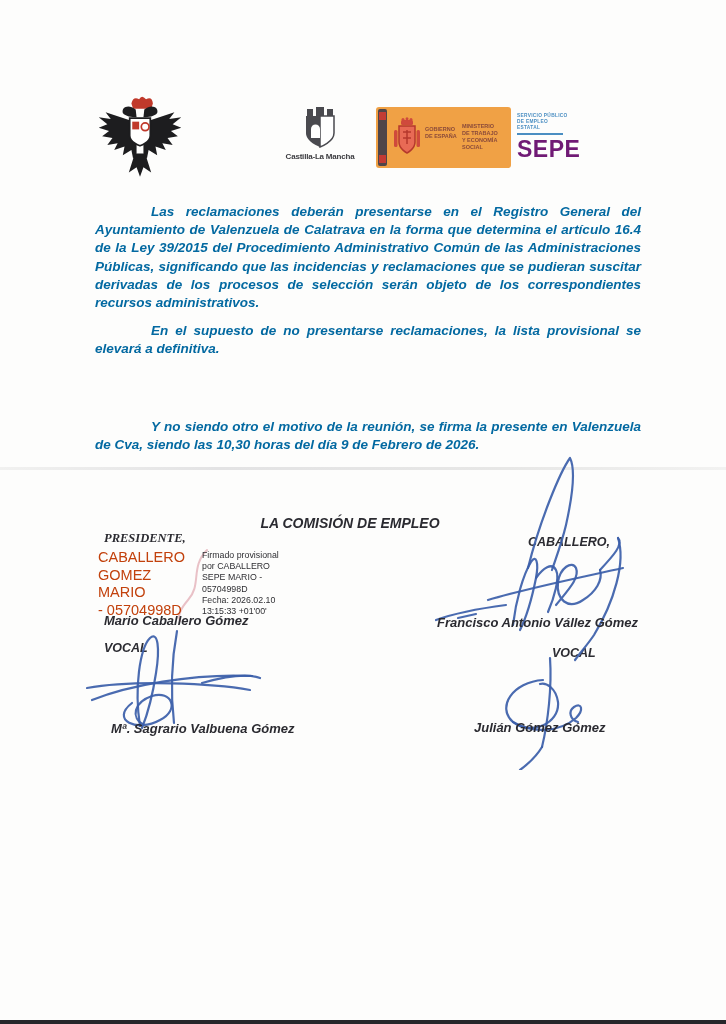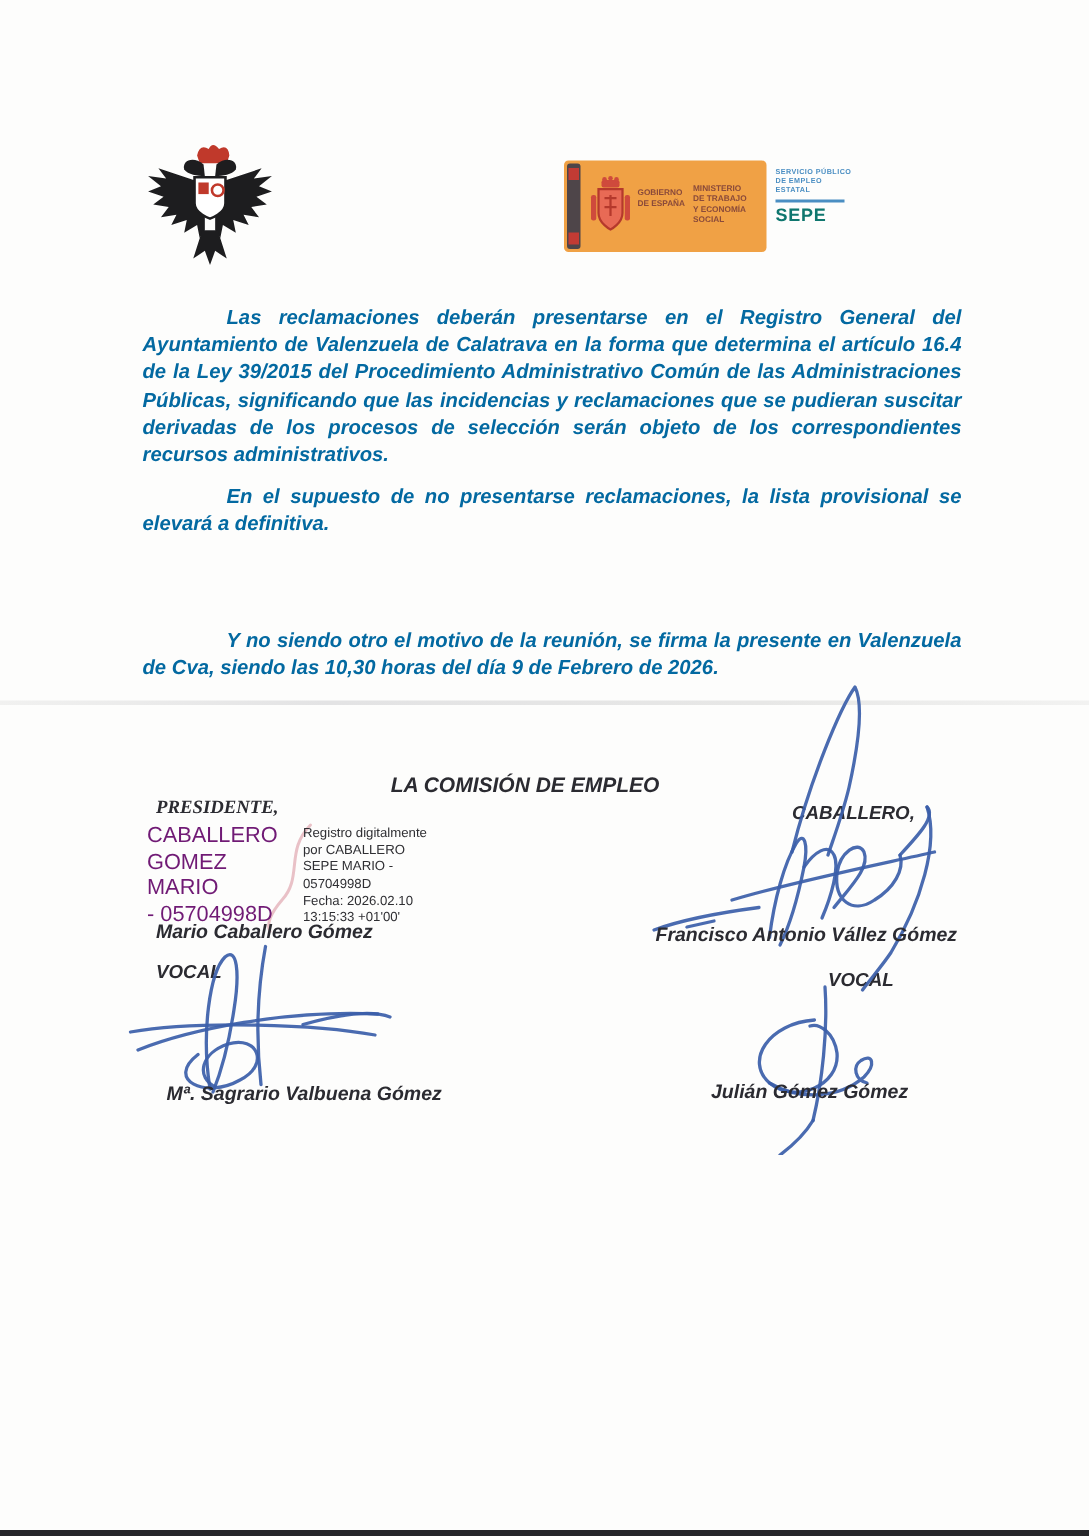--- a/index.html
+++ b/index.html
@@ -23,21 +23,21 @@
   }
   .flagstrip{position:absolute;left:2px;top:2px;bottom:2px;width:9px;background:#4e4549;border-radius:2px;}
   .flagstrip .fr{position:absolute;left:1px;width:7px;height:8px;background:#c23b34;}
   .fr.t{top:3px}.fr.b{bottom:3px}
   .escudo{position:absolute;left:17px;top:10px;}
   .gob{position:absolute;left:49px;top:19px;width:34px;font-size:5.5px;line-height:7px;font-weight:700;color:#8a4a3a;}
   .min{position:absolute;left:86px;top:16px;width:46px;font-size:5.5px;line-height:7px;font-weight:700;color:#8a4a3a;}
   .sepe{position:absolute;left:517px;top:113px;width:54px;}
   .sepe-small{font-size:4.8px;line-height:6px;font-weight:700;color:#4a8ec2;letter-spacing:0.3px;}
   .sepe-rule{height:2px;background:#4a8ec2;margin:2px 0 1px 0;width:46px;}
-  .sepe-logo{font-size:12px;font-weight:700;color:#0f766e;letter-spacing:0.5px;}
+  .sepe-logo{font-size:23px;font-weight:700;color:#701a75;letter-spacing:0.5px;}
   
   .para{
     position:absolute;left:95px;width:546px;
     text-align:justify;font-style:italic;font-weight:700;
     font-size:13.5px;line-height:18.2px;color:#0369a1;
     text-indent:56px;margin:0;
   }
   .p1{top:203px;}
   .p2{top:322px;}
   .p3{top:418px;}
@@ -50,21 +50,21 @@
   .role-pres{left:104px;top:531px;font-family:Liberation Serif, serif;}
   .role-secr{left:528px;top:535px;}
   .role-voc1{left:104px;top:641px;}
   .role-voc2{left:552px;top:646px;}
   .name{position:absolute;font-size:13px;font-weight:700;font-style:italic;z-index:3;}
   .name-pres{left:104px;top:613px;}
   .name-secr{left:437px;top:615px;}
   .name-voc1{left:111px;top:721px;}
   .name-voc2{left:474px;top:720px;}
   .cert{position:absolute;left:98px;top:549px;display:flex;gap:10px;z-index:2;}
-  .cert-big{width:94px;font-size:14.5px;line-height:17.5px;color:#701a75;}
+  .cert-big{width:94px;font-size:14.5px;line-height:17.5px;color:#c2410c;}
   .cert-small{width:94px;font-size:8.8px;line-height:11.2px;color:#2f2f33;padding-top:1px;}
   .sig{position:absolute;z-index:1;}
   .sig path{fill:none;stroke:#3b5ea9;stroke-width:2.2;stroke-linecap:round;stroke-linejoin:round;opacity:0.92;}
   .sig-red path{stroke:#d98f9b;stroke-width:2;opacity:0.55;}
   .bottombar{position:absolute;left:0;right:0;bottom:0;height:4px;background:#26262a;}
 </style>
 </head>
 <body>
 
 <div class="page">
@@ -74,20 +74,31 @@
     <path d="M45,19 C37,12 28,16 30,23 C33,27 40,28 46,28 Z" fill="#1d1d1f"></path>
     <path d="M55,19 C63,12 72,16 70,23 C67,27 60,28 54,28 Z" fill="#1d1d1f"></path>
     <path d="M46,34 L10,22 L16,30 L2,28 L12,36 L2,40 L14,44 L6,50 L18,52 L12,60 L24,58 L20,66 L32,62 L30,72 L40,66 L42,76 L46,70 Z" fill="#1d1d1f"></path>
     <path d="M54,34 L90,22 L84,30 L98,28 L88,36 L98,40 L86,44 L94,50 L82,52 L88,60 L76,58 L80,66 L68,62 L70,72 L60,66 L58,76 L54,70 Z" fill="#1d1d1f"></path>
     <path d="M44,70 L37,92 L46,86 L50,97 L54,86 L63,92 L56,70 Z" fill="#1d1d1f"></path>
     <path d="M38,29 h24 v20 c0,8 -12,12 -12,12 c0,0 -12,-4 -12,-12 Z" fill="#fff" stroke="#1d1d1f" stroke-width="2"></path>
     <rect x="41" y="33" width="8" height="9" fill="#c0392b"></rect>
     <circle cx="56" cy="39" r="4.5" fill="none" stroke="#c0392b" stroke-width="2"></circle>
   </svg>
 
+  <div class="clm">
+    <svg width="36" height="42" viewBox="0 0 36 42">
+      <rect x="5" y="2" width="6" height="7" fill="#4a4a4f"></rect>
+      <rect x="14" y="0" width="8" height="9" fill="#4a4a4f"></rect>
+      <rect x="25" y="2" width="6" height="7" fill="#4a4a4f"></rect>
+      <path d="M4,9 h28 v17 c0,9 -14,14 -14,14 c0,0 -14,-5 -14,-14 Z" fill="#4a4a4f"></path>
+      <path d="M18,9 h14 v17 c0,9 -14,14 -14,14 Z" fill="#fff" stroke="#4a4a4f" stroke-width="1.5"></path>
+      <path d="M9,22 a4.5,4.5 0 0 1 9,0 v9 h-9 Z" fill="#fff"></path>
+    </svg>
+    <div class="clm-label">Castilla-La Mancha</div>
+  </div>
 
   <div class="banner">
     <div class="flagstrip">
       <div class="fr t"></div>
         <div class="fr b"></div>
     </div>
     <svg class="escudo" width="28" height="42" viewBox="0 0 28 42">
       <rect x="8" y="3" width="12" height="5" rx="1.5" fill="#cf4a3c"></rect>
       <circle cx="10" cy="2.5" r="1.5" fill="#cf4a3c"></circle>
       <circle cx="14" cy="1.8" r="1.5" fill="#cf4a3c"></circle>
@@ -128,21 +139,21 @@
   <div class="role role-voc1">VOCAL</div>
   <div class="role role-voc2">VOCAL</div>
 
   <div class="cert">
     <div class="cert-big">
       <div>CABALLERO</div>
       <div>GOMEZ MARIO</div>
       <div>- 05704998D</div>
     </div>
     <div class="cert-small">
-      <div>Registro digitalmente</div>
+      <div>Firmado provisional</div>
       <div>por CABALLERO</div>
       <div>SEPE MARIO -</div>
       <div>05704998D</div>
       <div>Fecha: 2026.02.10</div>
       <div>13:15:33 +01'00'</div>
     </div>
   </div>
 
   <svg class="sig sig-red" style="left:162px;top:545px;" width="65" height="80" viewBox="0 0 65 80">
     <path d="M45,5 C28,22 40,40 26,55 C20,62 15,70 18,76"></path>

